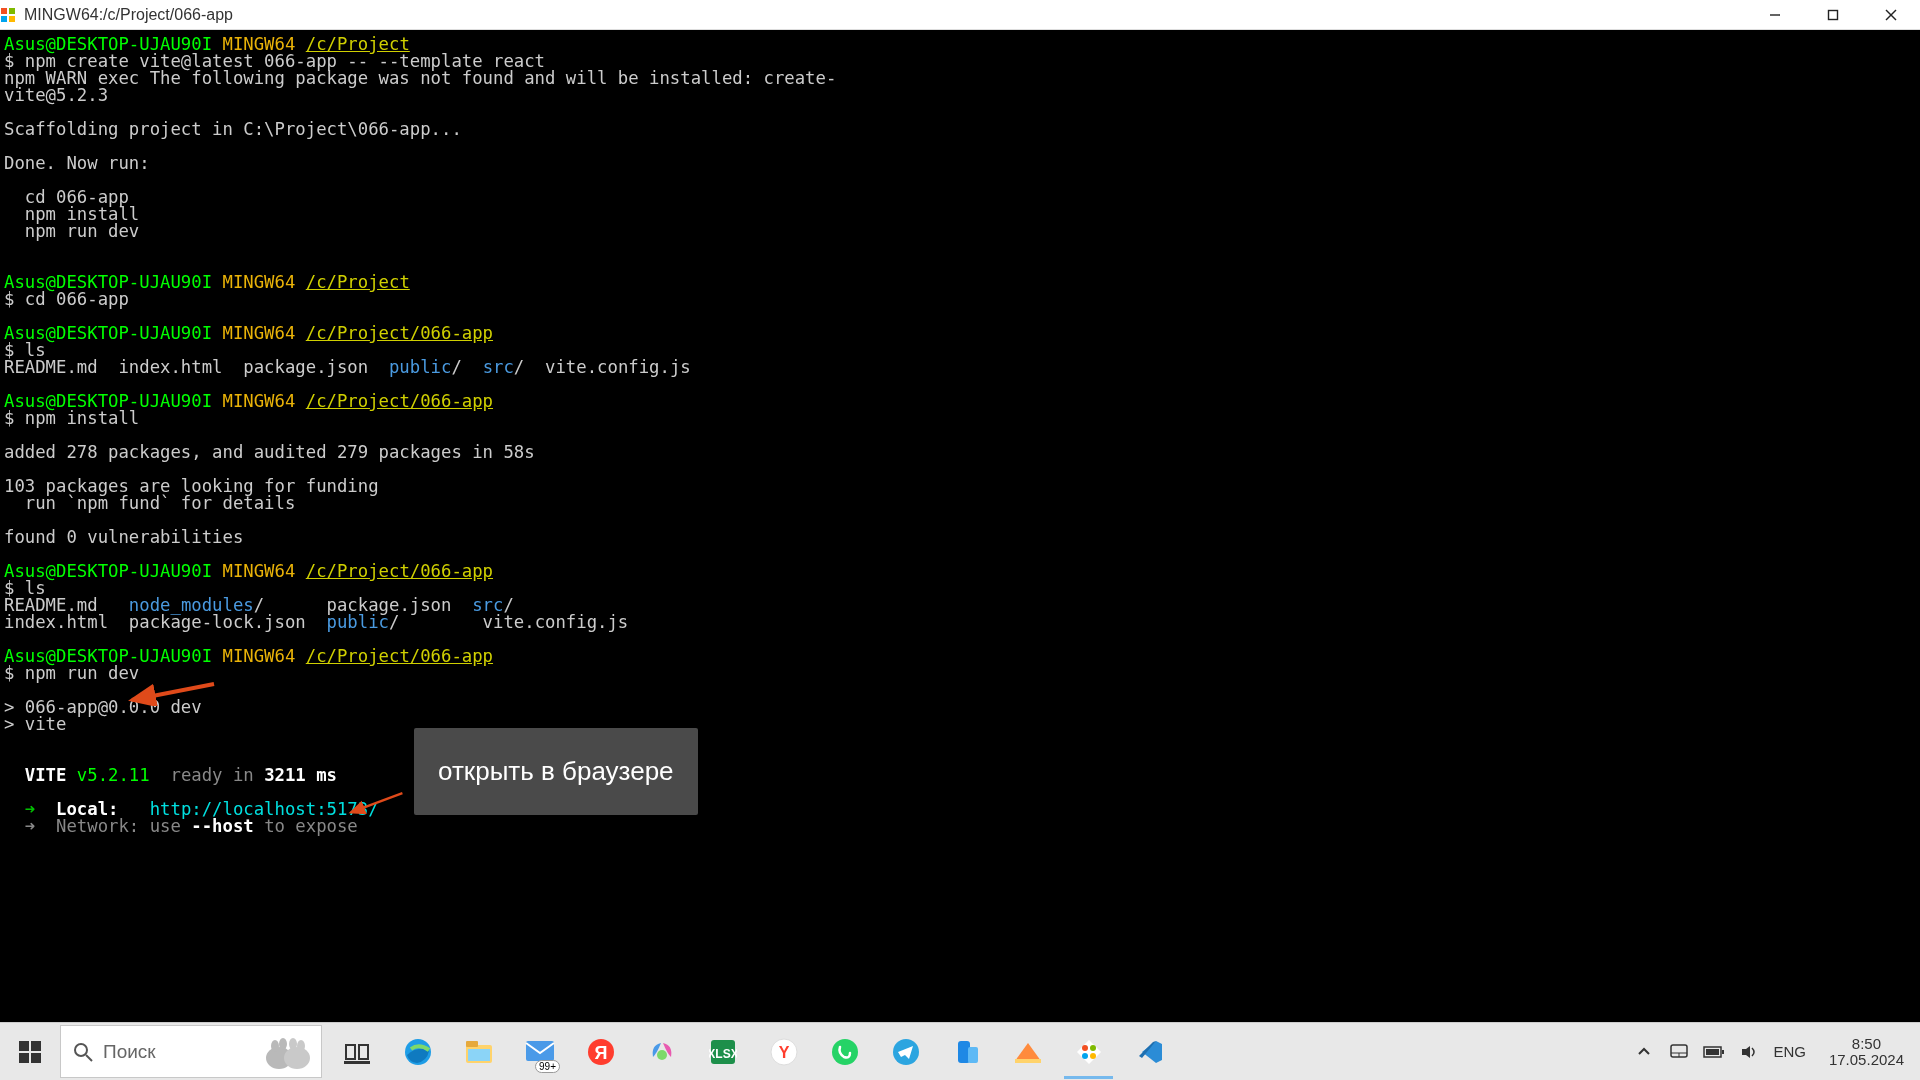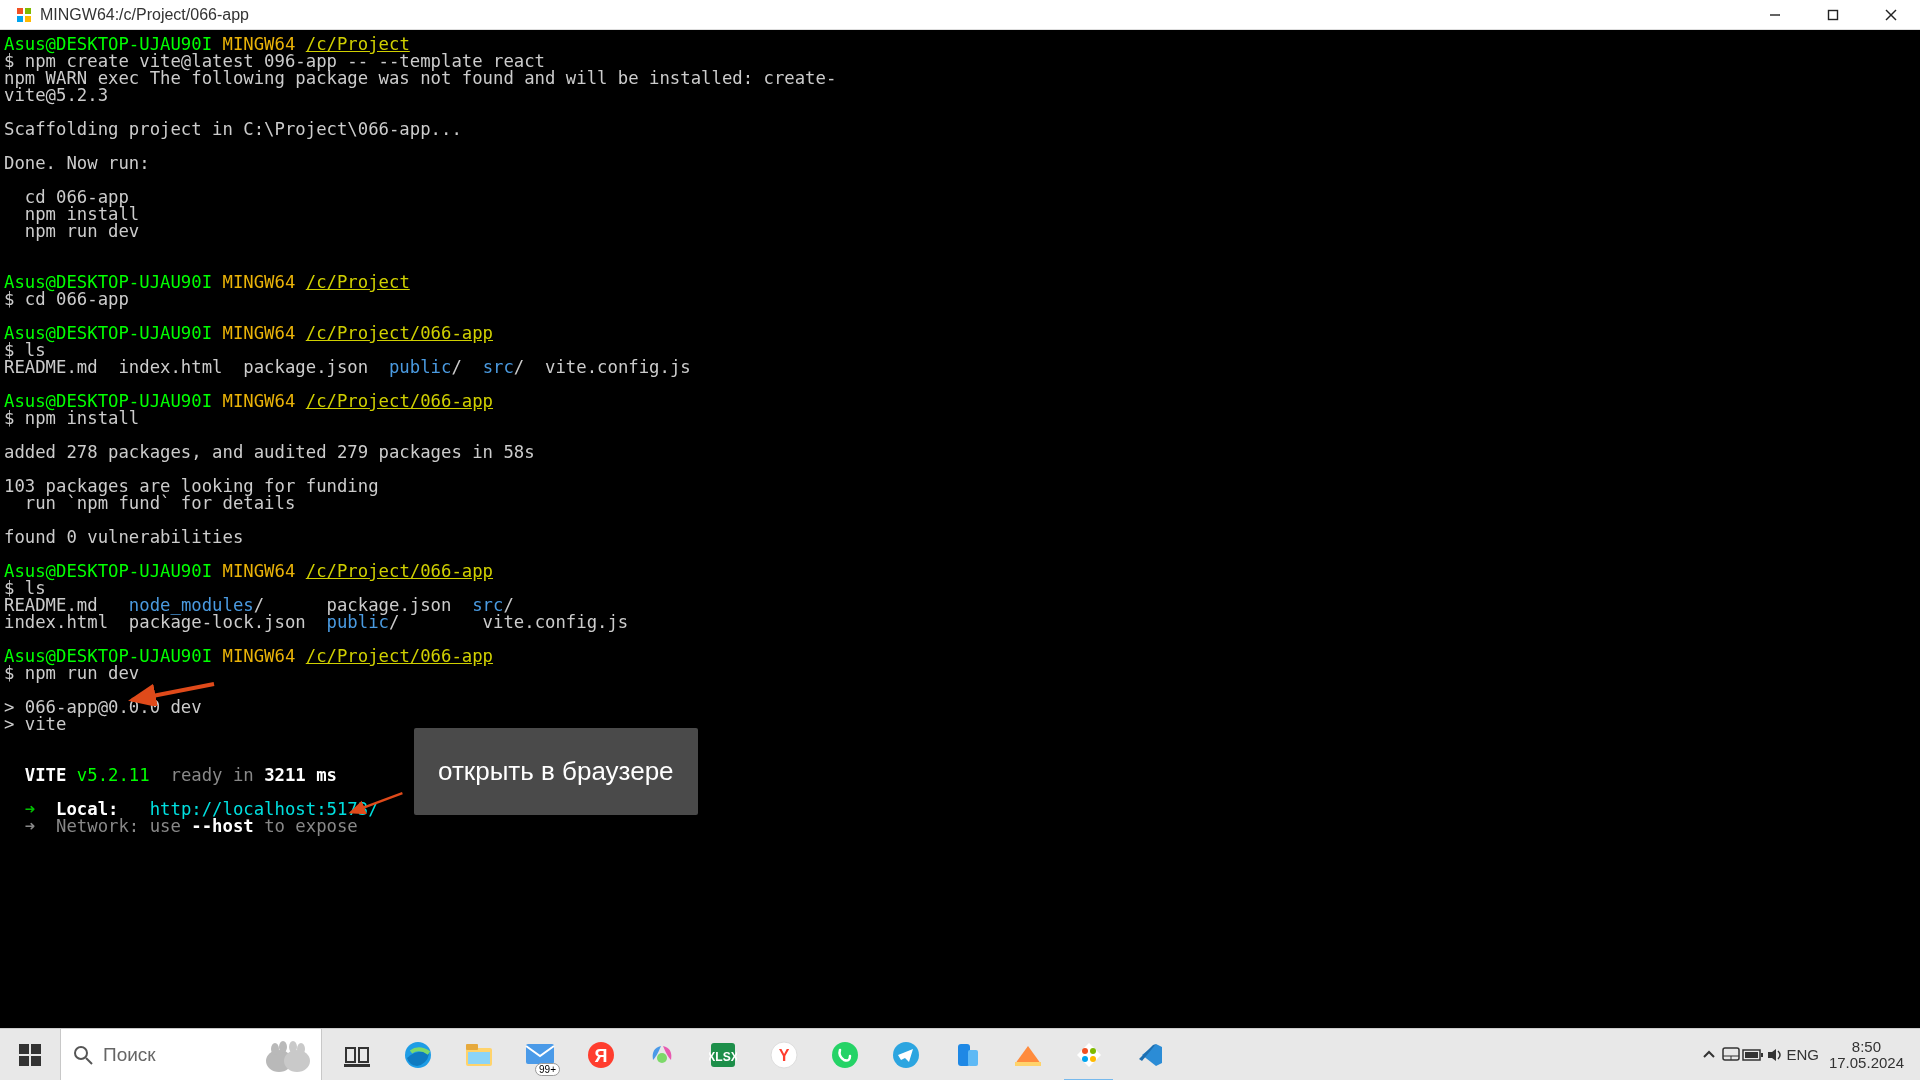--- a/index.html
+++ b/index.html
@@ -1,21 +1,21 @@
 <!DOCTYPE html>
 <html><head>
 <meta charset="utf-8">
 <style>
   * { margin: 0; padding: 0; box-sizing: border-box; }
   html, body { width: 1920px; height: 1080px; overflow: hidden; font-family: "Segoe UI", Tahoma, sans-serif; background: #000; }
 
   
   .titlebar {
     height: 30px; background: #fff; display: flex; align-items: center;
-    justify-content: space-between; padding-left: 16px; color: #333; font-size: 16px;
+    justify-content: space-between; padding-left: 0; color: #333; font-size: 16px;
     border-bottom: 1px solid #ddd;
   }
   .titlebar-left { display: flex; align-items: center; gap: 8px; }
   .titlebar-icon { width: 16px; height: 16px; }
   .titlebar-controls { display: flex; }
   .titlebar-btn { width: 58px; height: 30px; display: flex; align-items: center; justify-content: center; font-size: 14px; color:#222; }
 
   
   .terminal {
     position: absolute; top: 30px; left: 0; right: 0; bottom: 54px;
@@ -39,35 +39,35 @@
   
   .arrow1 { position:absolute; width:90px; height:24px; pointer-events:none; }
   .label-box {
     position:absolute; background:#4a4a4a; color:#fff;
     font-size:26px; padding:28px 24px; border-radius:2px;
     font-family:"Segoe UI",sans-serif;
   }
 
   
   .taskbar {
-    position:absolute; left:0; right:0; bottom:0; height:52px;
+    position:absolute; left:0; right:0; bottom:0; height:58px;
     background:#e8e8e8; display:flex; align-items:center;
     border-top:1px solid #ccc;
   }
   .start-btn { width:60px; height:54px; display:flex; align-items:center; justify-content:center; }
   .search-box {
     height:53px; width:262px; background:#fff; border:1px solid #c8c8c8;
     display:flex; align-items:center; padding:0 12px; gap:10px; font-size:19px; color:#666;
     position:relative;
   }
   .search-img { position:absolute; right:6px; width:54px; height:40px;}
   .task-icons { display:flex; align-items:center; gap:0; margin-left:4px; }
   .task-icon { width:61px; height:54px; display:flex; align-items:center; justify-content:center; position:relative;}
   .task-icon.active::after{content:"";position:absolute;bottom:0;left:6px;right:6px;height:3px;background:#76b9ed;}
-  .tray { margin-left:auto; display:flex; align-items:center; gap:0; padding-right:6px; font-size:15px; color:#333;}
+  .tray { margin-left:auto; display:flex; align-items:center; gap:13px; padding-right:6px; font-size:15px; color:#333;}
   .tray-time { text-align:center; line-height:16px; font-size:15px; padding:0 10px;}
   .tray-ic { width:22px; height:22px; display:flex; align-items:center; justify-content:center;}
   .badge99 { position:absolute; bottom:6px; right:10px; background:#fff; border:1px solid #999; border-radius:8px; font-size:10px; padding:0 3px;margin-left:13px;}
 </style>
 </head>
 <body>
 
 <div class="titlebar">
   <div class="titlebar-left">
     <svg class="titlebar-icon" viewBox="0 0 16 16">
@@ -96,21 +96,21 @@
         </svg>
     </div>
   </div>
 </div>
 
 <div class="scrollbar-track">
   <div class="scrollbar-thumb"></div>
 </div>
 
 <div class="terminal"><span class="user">Asus@DESKTOP-UJAU90I</span> <span class="host">MINGW64</span> <span class="path">/c/Project</span>
-<span>$ npm create vite@latest 096-app -- --template react</span>
+<span>$ npm create vite@latest 066-app -- --template react</span>
 <span>npm WARN exec The following package was not found and will be installed: create-</span>
 <span>vite@5.2.3</span>
 
 <span>Scaffolding project in C:\Project\066-app...</span>
 
 <span>Done. Now run:</span>
 
 <span>  cd 066-app</span>
 <span>  npm install</span>
 <span>  npm run dev</span>

